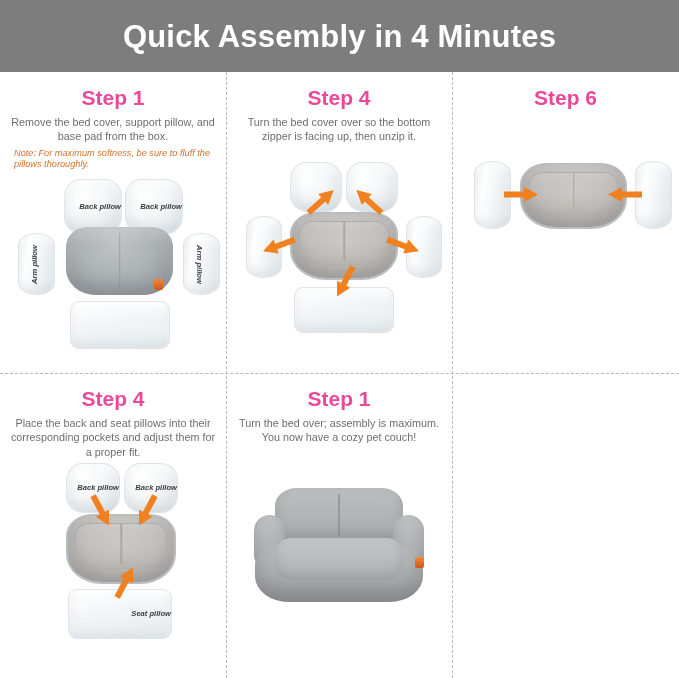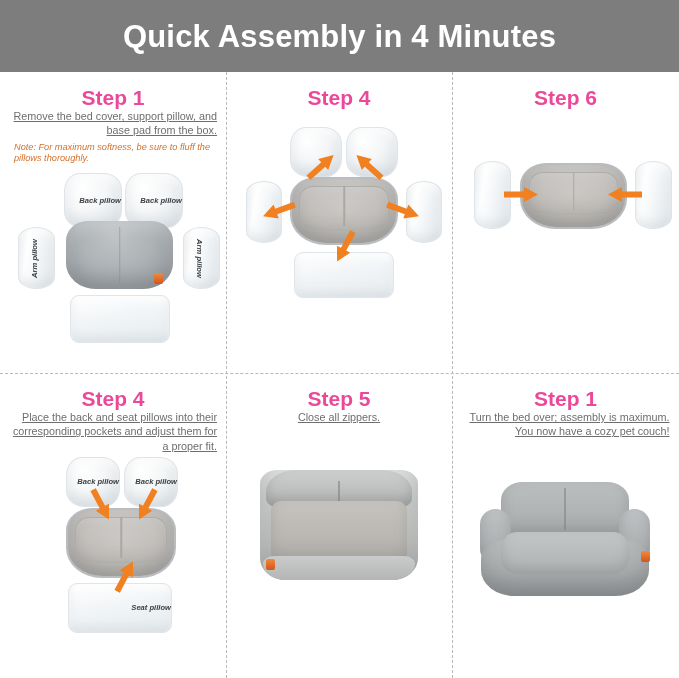--- a/index.html
+++ b/index.html
@@ -61,27 +61,26 @@
 
   .step-title {
     margin-top: 14px;
     font-size: 21px;
     font-weight: bold;
     color: #ec4899;
     line-height: 1.1;
     text-align: center;
   }
   .step-desc {
-    margin-top: 0;
+    margin-top: 6px;
     font-size: 10.8px;
     color: #6e6e6e;
-    text-align: right;
+    text-align: center;
     line-height: 1.32;
     max-width: 208px;
-    text-decoration: underline;
   }
   .step-note {
     margin-top: 4px;
     font-size: 9.2px;
     font-style: italic;
     color: #d4702a;
     text-align: left;
     line-height: 1.28;
     max-width: 198px;
   }
@@ -343,20 +342,21 @@
         <div class="piece cover-grey" style="left:58px; top:56px; width:107px; height:68px;">
           <span class="tag" style="right:10px; bottom:5px;"></span>
         </div>
 
         <div class="piece pad" style="left:62px; top:130px; width:100px; height:48px;"></div>
       </div>
     </div>
 
     <div class="panel">
       <div class="step-title">Step 4</div>
+      <div class="step-desc">Turn the bed cover over so the bottom zipper is facing up, then unzip it.</div>
 
       <div class="stage">
         <div class="piece pillow-sq" style="left:56px; top:18px; width:52px; height:50px;"></div>
         <div class="piece pillow-sq" style="left:112px; top:18px; width:52px; height:50px;"></div>
 
         <div class="piece bolster" style="left:12px; top:72px; width:36px; height:62px;"></div>
         <div class="piece bolster" style="left:172px; top:72px; width:36px; height:62px;"></div>
 
         <div class="piece cover-flip" style="left:56px; top:68px; width:108px; height:68px;">
           <span class="rim"></span>
@@ -450,33 +450,20 @@
             </svg>
         </div>
         <div class="arrow" style="left:100px; top:116px; transform:rotate(-62deg);">
           <svg viewBox="0 0 34 15">
               <path d="M0 4.5 H20 V0 L34 7.5 L20 15 V10.5 H0 Z" fill="#f08020"></path>
             </svg>
         </div>
       </div>
     </div>
 
-    <div class="panel">
-      <div class="step-title">Step 5</div>
-      <div class="step-desc">Close all zippers.</div>
-
-      <div class="stage">
-        <div class="bed-upside" style="left:26px; top:46px; width:158px; height:110px;">
-          <span class="back-roll"></span>
-          <span class="mattress"></span>
-          <span class="base-trim"></span>
-          <span class="tag" style="left:6px; bottom:10px;"></span>
-        </div>
-      </div>
-    </div>
 
     <div class="panel">
       <div class="step-title">Step 1</div>
       <div class="step-desc">Turn the bed over; assembly is maximum. You now have a cozy pet couch!</div>
 
       <div class="stage">
         <div class="couch" style="left:18px; top:36px; width:174px; height:124px;">
           <span class="backrest"></span>
           <span class="arm left"></span>
           <span class="arm right"></span>

